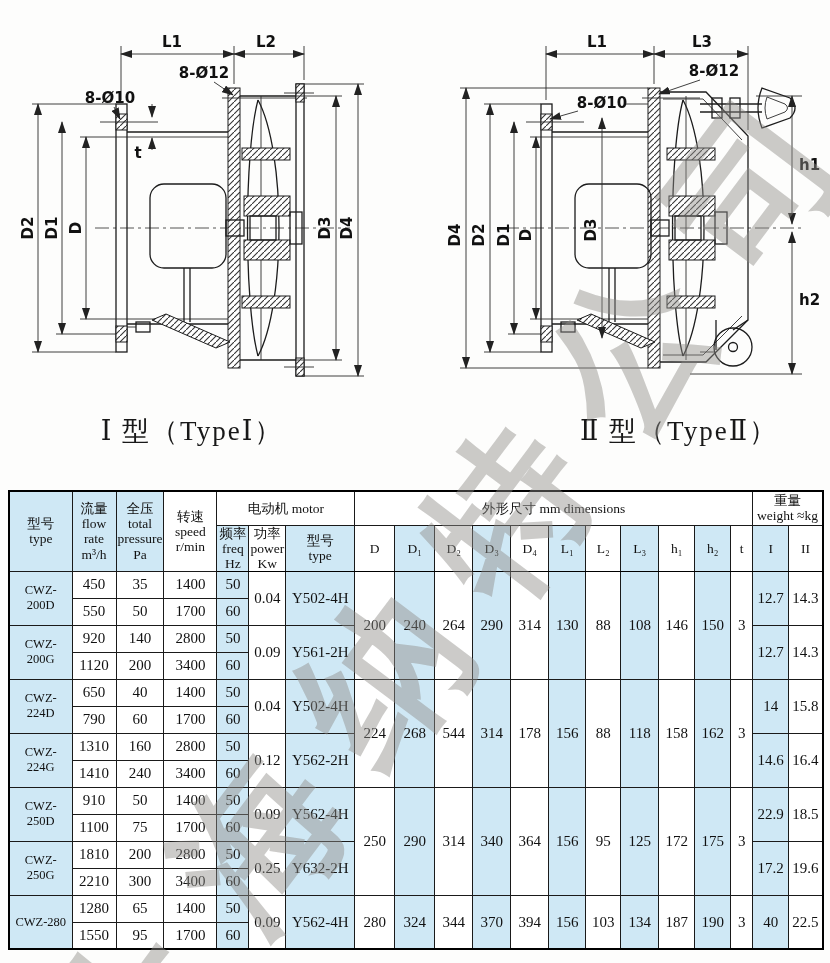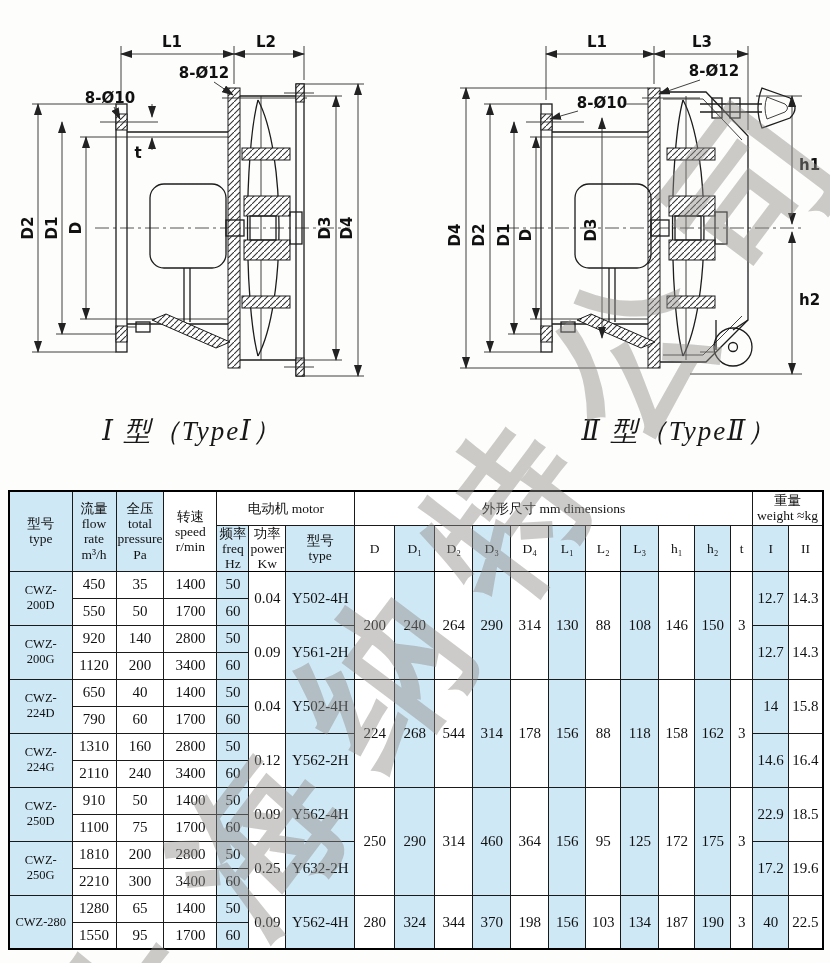--- a/index.html
+++ b/index.html
@@ -12,21 +12,20 @@
   .part{fill:none;stroke:#1c1c1c;stroke-width:1.3;}
   .thin{fill:none;stroke:#2a2a2a;stroke-width:0.9;}
   .dim{fill:none;stroke:#2a2a2a;stroke-width:0.9;}
   .cl{fill:none;stroke:#2a2a2a;stroke-width:0.8;stroke-dasharray:14 4 3 4;}
   .hat{stroke:#1c1c1c;stroke-width:1;fill:url(#hatch);}
   .dimtxt{font-family:"DejaVu Sans","Liberation Sans",sans-serif;font-size:15px;font-weight:600;fill:#111;}
   .caption{
     position:absolute;top:413px;z-index:2;text-align:center;
     font-size:27px;letter-spacing:2px;color:#181818;
     font-family:"Liberation Serif","DejaVu Serif",serif;
-    font-style:italic;
   }
   
   #watermark{
     position:absolute;left:4px;top:1005px;z-index:3;pointer-events:none;
     transform:rotate(-53deg);transform-origin:0 0;
     font-family:"Liberation Sans","DejaVu Sans",sans-serif;font-weight:bold;
     font-size:160px;letter-spacing:45px;white-space:nowrap;
     color:#8f8d89;opacity:0.45;
   }
   
@@ -380,37 +379,37 @@
           <td>1310</td>
           <td>160</td>
           <td>2800</td>
           <td class="c-blue">50</td>
           <td rowspan="2">0.12</td>
           <td class="c-blue" rowspan="2">Y562-2H</td>
           <td class="c-blue" rowspan="2">14.6</td>
           <td rowspan="2">16.4</td>
         </tr>
         <tr>
-          <td>2110</td>
+          <td>1410</td>
           <td>240</td>
           <td>3400</td>
           <td class="c-blue">60</td>
         </tr>
         <tr>
           <td class="c-blue model" rowspan="2">CWZ-250D</td>
           <td>910</td>
           <td>50</td>
           <td>1400</td>
           <td class="c-blue">50</td>
           <td rowspan="2">0.09</td>
           <td class="c-blue" rowspan="2">Y562-4H</td>
           <td rowspan="4">250</td>
           <td class="c-blue" rowspan="4">290</td>
           <td rowspan="4">314</td>
-          <td class="c-blue" rowspan="4">460</td>
+          <td class="c-blue" rowspan="4">340</td>
           <td rowspan="4">364</td>
           <td class="c-blue" rowspan="4">156</td>
           <td rowspan="4">95</td>
           <td class="c-blue" rowspan="4">125</td>
           <td rowspan="4">172</td>
           <td class="c-blue" rowspan="4">175</td>
           <td rowspan="4">3</td>
           <td class="c-blue" rowspan="2">22.9</td>
           <td rowspan="2">18.5</td>
         </tr>
@@ -442,21 +441,21 @@
           <td>1280</td>
           <td>65</td>
           <td>1400</td>
           <td class="c-blue">50</td>
           <td rowspan="2">0.09</td>
           <td class="c-blue" rowspan="2">Y562-4H</td>
           <td rowspan="2">280</td>
           <td class="c-blue" rowspan="2">324</td>
           <td rowspan="2">344</td>
           <td class="c-blue" rowspan="2">370</td>
-          <td rowspan="2">198</td>
+          <td rowspan="2">394</td>
           <td class="c-blue" rowspan="2">156</td>
           <td rowspan="2">103</td>
           <td class="c-blue" rowspan="2">134</td>
           <td rowspan="2">187</td>
           <td class="c-blue" rowspan="2">190</td>
           <td rowspan="2">3</td>
           <td class="c-blue" rowspan="2">40</td>
           <td rowspan="2">22.5</td>
         </tr>
         <tr>

